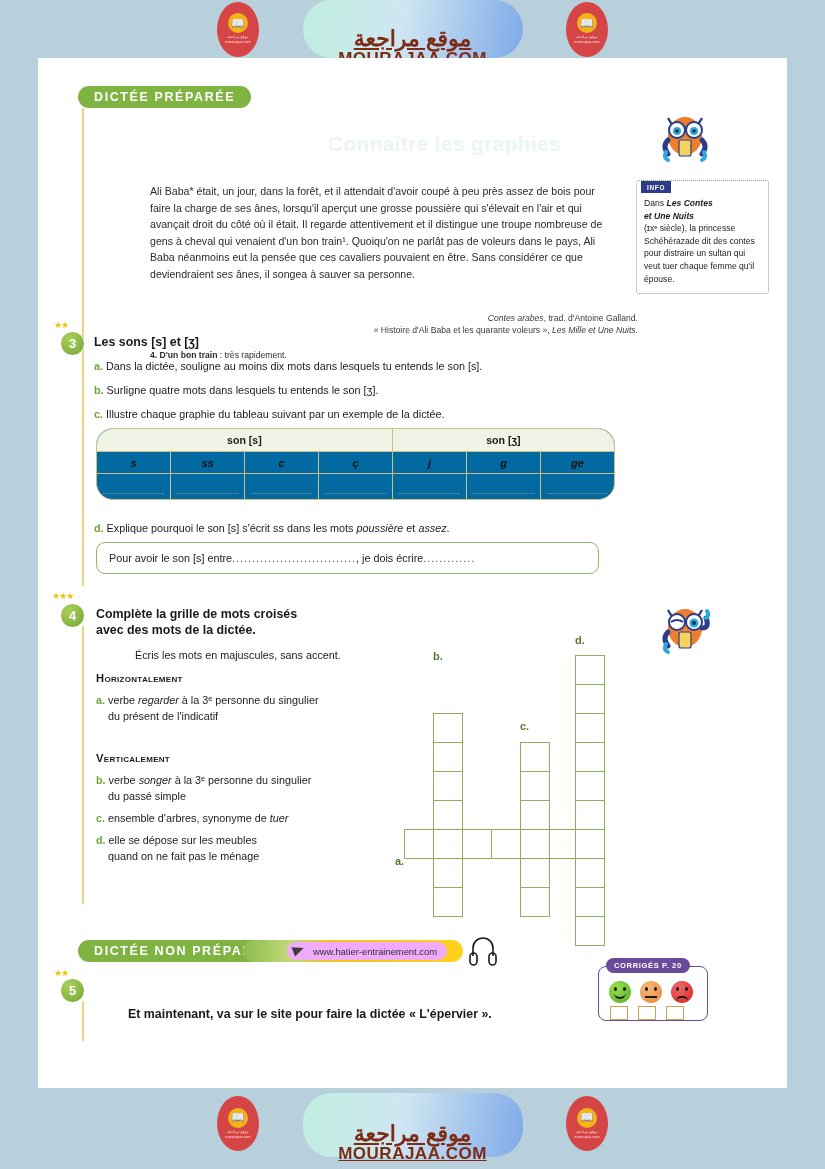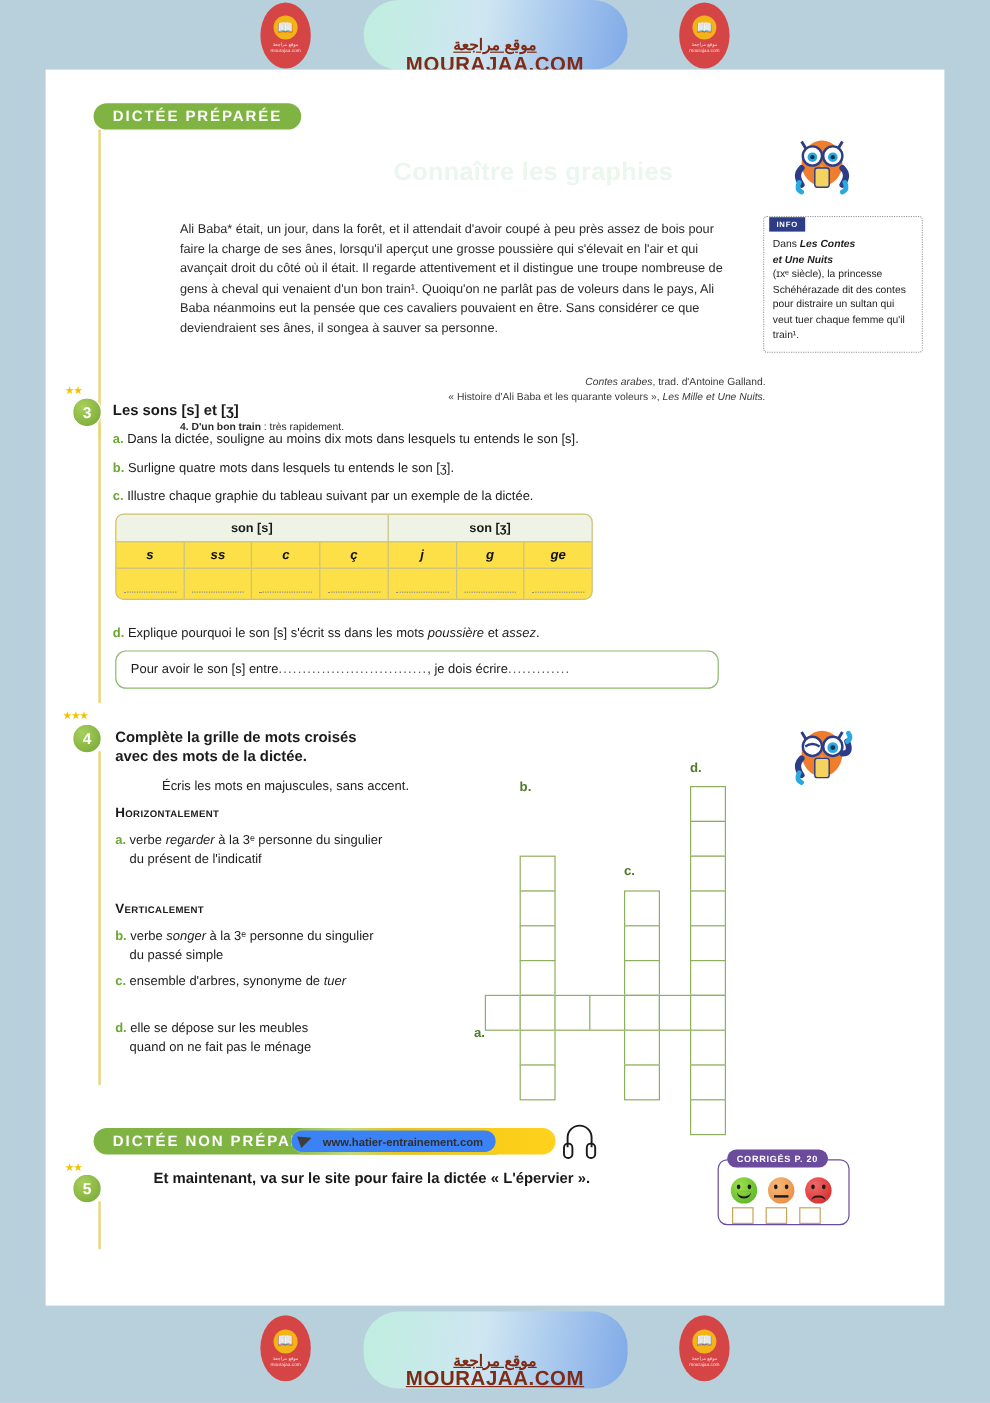--- a/index.html
+++ b/index.html
@@ -39,21 +39,21 @@
   .banner.top { top: 0; }
   .banner.bottom { top: 1080px; height: 89px; }
   .banner-pill {
     position: relative; width: 220px; height: 58px; border-radius: 29px;
     background: linear-gradient(100deg,#bfeede 0%,#cfe6f2 45%,#7fa9e8 100%);
     display: flex; flex-direction: column; align-items: center; justify-content: center;
     line-height: 1.05;
   }
   .banner.bottom .banner-pill { height: 64px; }
   .ar-text {
-    font-size: 13px; font-weight: 700; color: #7e2b16;
+    font-size: 22px; font-weight: 700; color: #7e2b16;
     text-decoration: underline; direction: rtl; margin-top: 36px;
   }
   .lat-text {
     font-size: 17px; font-weight: 700; color: #7e2b16;
     text-decoration: underline; letter-spacing: .5px;
   }
   .badge-circle {
     position: absolute; width: 42px; height: 55px; border-radius: 50%;
     background: #d64545; display: flex; flex-direction: column;
     align-items: center; justify-content: center;
@@ -132,23 +132,23 @@
   }
   .ex-line {
     position: absolute; font-size: 10.8px; line-height: 16px; color: #1c1c1c;
   }
   .lt { color: #6aa832; font-weight: 700; }
   .sc { font-variant: small-caps; font-weight: 700; font-size: 11.2px; letter-spacing: .3px; }
 
   
   .snd-table {
     position: absolute; left: 97px; top: 428px;
-    width: 398px; height: 72px;
-    border: 1px solid #c8c087; border-radius: 7px;
-    overflow: hidden; background: #fde047;
+    width: 519px; height: 72px;
+    border: 1px solid #c8c087; border-radius: 17px;
+    overflow: hidden; background: #0369a1;
   }
   .snd-head { display: flex; height: 22px; background: #eef3e6; }
   .snd-head > div {
     display: flex; align-items: center; justify-content: center;
     font-size: 10.6px; font-weight: 700; color: #1a1a1a;
     border-right: 1px solid #c8c087;
   }
   .snd-head > div:last-child { border-right: none; }
   .snd-sub { display: flex; height: 22px; border-top: 1px solid #c8c087; }
   .snd-sub > div {
@@ -212,22 +212,22 @@
   }
   .face.mid .mouth { border-bottom: none; border-top: 2px solid #1a1a1a; top: 15px; height: 0; border-radius: 0; }
   .face.bad .mouth { border-bottom: none; border-top: 2px solid #1a1a1a; border-radius: 10px 10px 0 0; top: 15px; height: 5px; }
   .checkboxes { position: absolute; left: 11px; top: 39px; display: flex; gap: 10px; }
   .cb { width: 18px; height: 14px; border: 1.3px solid #c9a35a; background: #fff; }
 
   
   .url-pill {
     position: absolute; display: flex; align-items: center;
     height: 18px; padding: 0 10px 0 26px; border-radius: 9px;
-    background: #3b82f6; color: #2f2f2f;
-    font-size: 9.4px; font-weight: 700;
+    background: #f0abfc; color: #2f2f2f;
+    font-size: 9.4px; font-weight: 400; margin-left: 44px;
   }
   .arrow-mark {
     position: absolute; left: 6px; top: 3px;
     width: 0; height: 0; border-left: 11px solid #3d3d3d;
     border-top: 5px solid transparent; border-bottom: 5px solid transparent;
     transform: rotate(-20deg);
   }
 </style>
 </head>
 <body>
@@ -291,21 +291,21 @@
       <path d="M48 34 q6 6 0 14" stroke="#2d3c86" stroke-width="5" fill="none" stroke-linecap="round"></path>
       <path d="M12 46 q-3 6 2 8" stroke="#2aa9e0" stroke-width="4" fill="none" stroke-linecap="round"></path>
       <path d="M50 46 q3 6 -2 8" stroke="#2aa9e0" stroke-width="4" fill="none" stroke-linecap="round"></path>
     </svg>
 
     <div class="sidebox" style="left:598px; top:122px;">
       <div class="sidebox-label">INFO</div>
       <div class="sidebox-txt">
         <span>Dans </span><b class="it">Les Contes</b><br>
         <b class="it">et Une Nuits</b><br>
-        <span>(ɪxᵉ siècle), la princesse Schéhérazade dit des contes pour distraire un sultan qui veut tuer chaque femme qu'il train¹.</span>
+        <span>(ɪxᵉ siècle), la princesse Schéhérazade dit des contes pour distraire un sultan qui veut tuer chaque femme qu'il épouse.</span>
       </div>
     </div>
 
     <div class="stars" style="left:16px; top:262px;">★★</div>
     <div class="ex-num" style="left:22px; top:273px;">3</div>
     <div class="spine" style="left:44px; top:296px; height:232px;"></div>
 
     <div class="ex-title" style="left:56px; top:276px;">Les sons [s] et [ʒ]</div>
 
     <div class="ex-line" style="left:56px; top:300px;">
@@ -375,21 +375,21 @@
 
     <div class="ex-line" style="left:58px; top:714px; width:300px;">
       <span class="lt">b.</span><span> verbe </span><span class="it">songer</span><span> à la 3ᵉ personne du singulier</span>
       <div style="margin-left:12px">du passé simple</div>
     </div>
 
     <div class="ex-line" style="left:58px; top:752px; width:300px;">
       <span class="lt">c.</span><span> ensemble d'arbres, synonyme de </span><span class="it">tuer</span>
     </div>
 
-    <div class="ex-line" style="left:58px; top:774px; width:300px;margin-top:17px;">
+    <div class="ex-line" style="left:58px; top:774px; width:300px;">
       <span class="lt">d.</span><span> elle se dépose sur les meubles</span>
       <div style="margin-left:12px">quand on ne fait pas le ménage</div>
     </div>
 
     <div class="xw">
 
       <div class="xlabel" style="left:5px; top:-22px;">b.</div>
       <div class="xlabel" style="left:92px; top:48px;">c.</div>
       <div class="xlabel" style="left:147px; top:-38px;">d.</div>
       <div class="xlabel" style="left:-33px; top:183px;">a.</div>
@@ -456,21 +456,21 @@
     </div>
     <svg style="position:absolute; left:428px; top:876px; width:34px; height:34px;" viewBox="0 0 34 34">
       <path d="M7 22 V14 a10 10 0 0 1 20 0 V22" stroke="#1a1a1a" stroke-width="1.6" fill="none"></path>
       <rect x="4" y="19" width="7" height="12" rx="3.4" stroke="#1a1a1a" stroke-width="1.6" fill="none"></rect>
       <rect x="23" y="19" width="7" height="12" rx="3.4" stroke="#1a1a1a" stroke-width="1.6" fill="none"></rect>
     </svg>
 
     <div class="stars" style="left:16px; top:910px;">★★</div>
     <div class="ex-num" style="left:22px; top:920px;">5</div>
     <div class="spine" style="left:44px; top:943px; height:40px;"></div>
-    <div class="ex-title" style="left:58px; top:916px; width:460px;padding-left:32px;">Et maintenant, va sur le site pour faire la dictée « L'épervier ».</div>
+    <div class="ex-title" style="left:58px; top:948px; width:460px;padding-left:32px;">Et maintenant, va sur le site pour faire la dictée « L'épervier ».</div>
 
     <div class="corriges" style="left:560px; top:908px;">
       <div class="corriges-label">CORRIGÉS P. 20</div>
       <div class="faces">
         <div class="face good">
           <span class="eye l"></span>
               <span class="eye r"></span>
               <span class="mouth"></span>
         </div>
         <div class="face mid">

